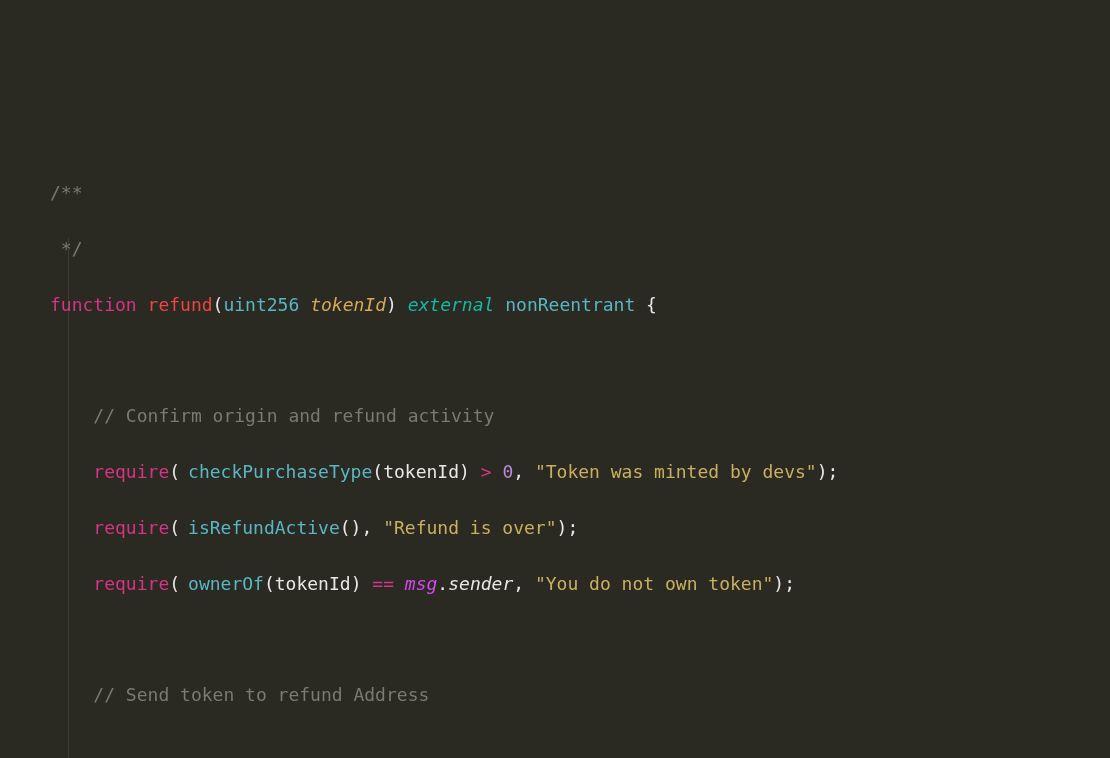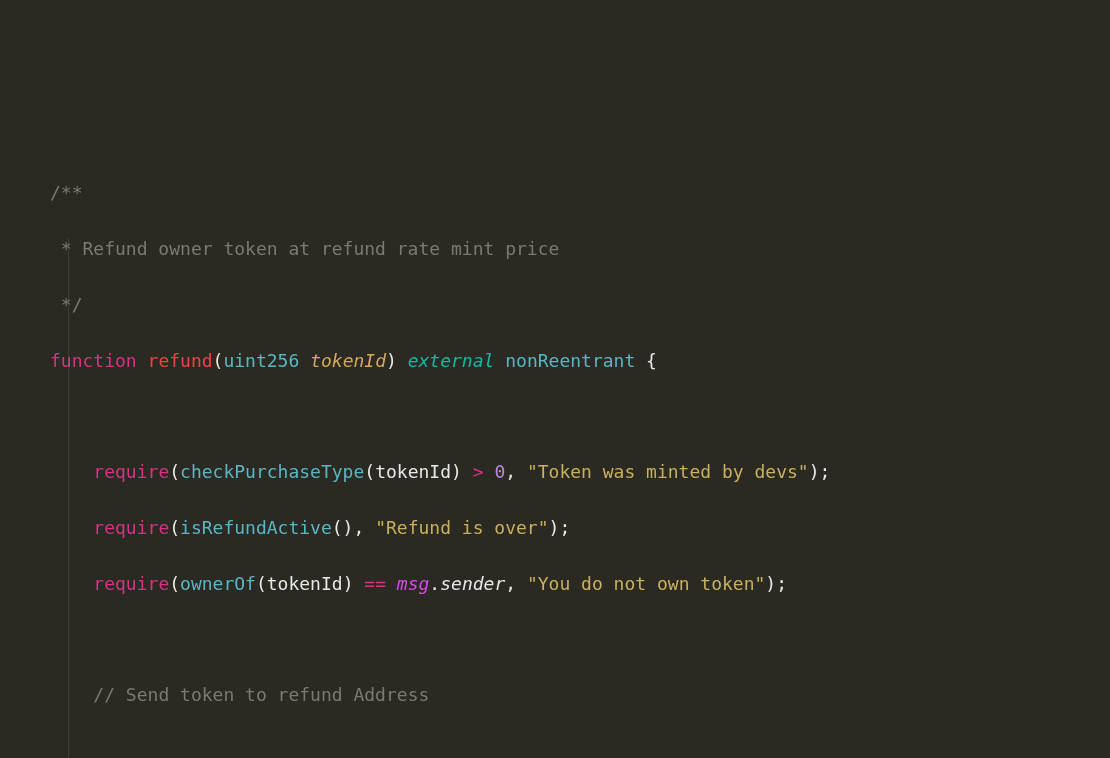--- a/index.html
+++ b/index.html
@@ -31,37 +31,37 @@
   .c-keyword   { color: #d63384; }
   .c-func      { color: #ef4444; }
   .c-type      { color: #5ab6c4; }
   .c-param     { color: #d6a85a; font-style: italic; }
   .c-modifier1 { color: #14b8a6; font-style: italic; }
   .c-modifier2 { color: #5ab6c4; }
   .c-punct     { color: #e8e8e8; }
   .c-num       { color: #b98ad9; }
   .c-op        { color: #d63384; }
   .c-string    { color: #c9b060; }
-  .c-call      { color: #5ab6c4; }
+  .c-call      { color: #5ab6c4; margin-left: 8px; }
   .c-ident     { color: #e8e8e8; }
   .c-msg       { color: #d946ef; font-style: italic; }
   .c-sender    { color: #e8e8e8; font-style: italic; }
 </style>
 </head>
 <body>
 
 
 
 <div class="code-container">
 <div class="vline"></div>
 <span class="line"><span class="c-comment">/**</span></span>
-<span class="line"><span class="c-comment"> * Refund owner token at refund rate mint price</span></span>
 <span class="line"><span class="c-comment"> */</span></span>
 <span class="line"><span class="c-keyword">function</span> <span class="c-func">refund</span><span class="c-punct">(</span><span class="c-type">uint256</span> <span class="c-param">tokenId</span><span class="c-punct">)</span> <span class="c-modifier1">external</span> <span class="c-modifier2">nonReentrant</span><span class="c-punct"> {</span></span>
 <span class="line"> </span>
+<span class="line">    <span class="c-comment">// Confirm origin and refund activity</span></span>
 <span class="line">    <span class="c-keyword">require</span><span class="c-punct">(</span><span class="c-call">checkPurchaseType</span><span class="c-punct">(</span><span class="c-ident">tokenId</span><span class="c-punct">)</span> <span class="c-op">&gt;</span> <span class="c-num">0</span><span class="c-punct">,</span> <span class="c-string">"Token was minted by devs"</span><span class="c-punct">);</span></span>
 <span class="line">    <span class="c-keyword">require</span><span class="c-punct">(</span><span class="c-call">isRefundActive</span><span class="c-punct">()</span><span class="c-punct">,</span> <span class="c-string">"Refund is over"</span><span class="c-punct">);</span></span>
 <span class="line">    <span class="c-keyword">require</span><span class="c-punct">(</span><span class="c-call">ownerOf</span><span class="c-punct">(</span><span class="c-ident">tokenId</span><span class="c-punct">)</span> <span class="c-op">==</span> <span class="c-msg">msg</span><span class="c-punct">.</span><span class="c-sender">sender</span><span class="c-punct">,</span> <span class="c-string">"You do not own token"</span><span class="c-punct">);</span></span>
 <span class="line"> </span>
 <span class="line">    <span class="c-comment">// Send token to refund Address</span></span>
 
 
 
 
 

